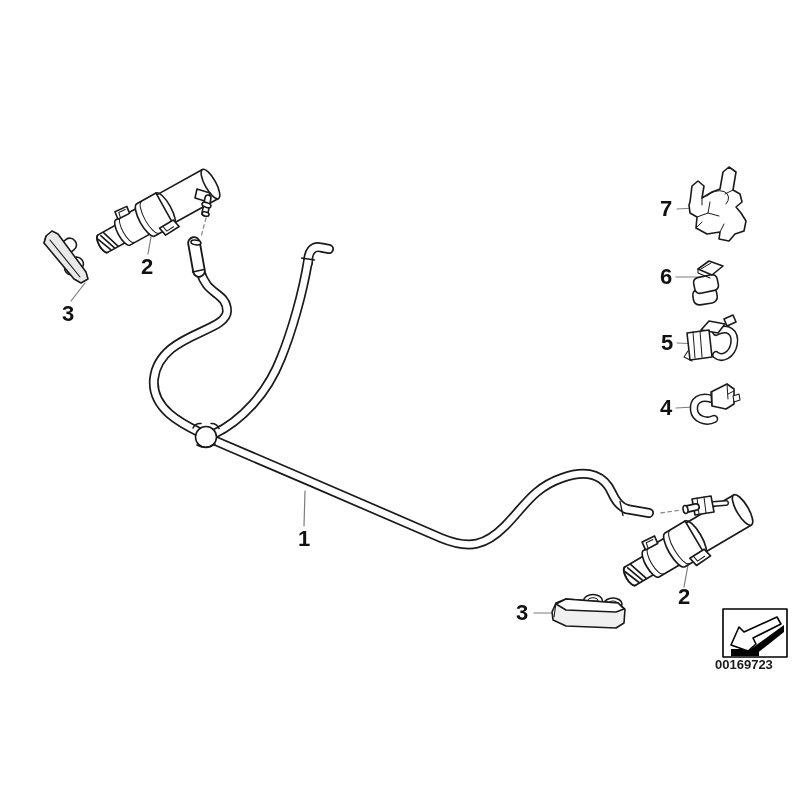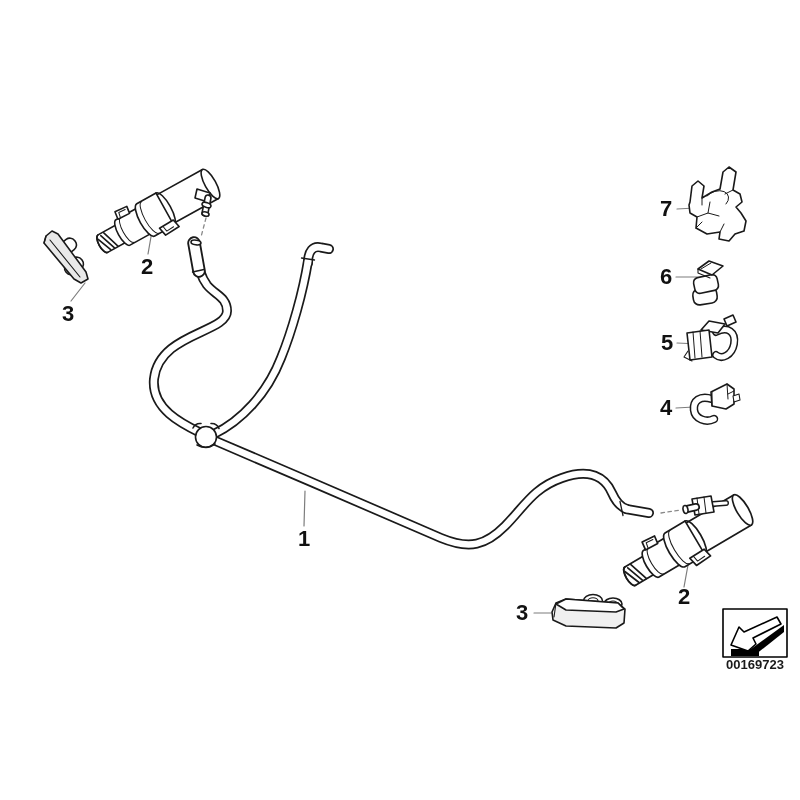--- a/index.html
+++ b/index.html
@@ -7,21 +7,21 @@
     position:relative;width:800px;height:800px;background:#fff;overflow:hidden;
     font-family:"Liberation Sans",sans-serif;
   }
   #artwork{position:absolute;left:0;top:0;}
   .callout{
     position:absolute;transform:translate(-50%,-50%);
     font-weight:700;font-size:22px;line-height:1;color:#111;
     font-family:"Liberation Sans",sans-serif;user-select:none;
   }
   .legend-number{
-    position:absolute;left:715px;top:657px;width:80px;text-align:center;
+    position:absolute;left:715px;top:657px;width:80px;
     font-weight:700;font-size:13px;color:#1a1a1a;letter-spacing:0px;
     font-family:"Liberation Sans",sans-serif;
   }
 </style>
 </head>
 <body>
 
 <div id="stage">
 
   <svg id="artwork" width="800" height="800" viewBox="0 0 800 800">

